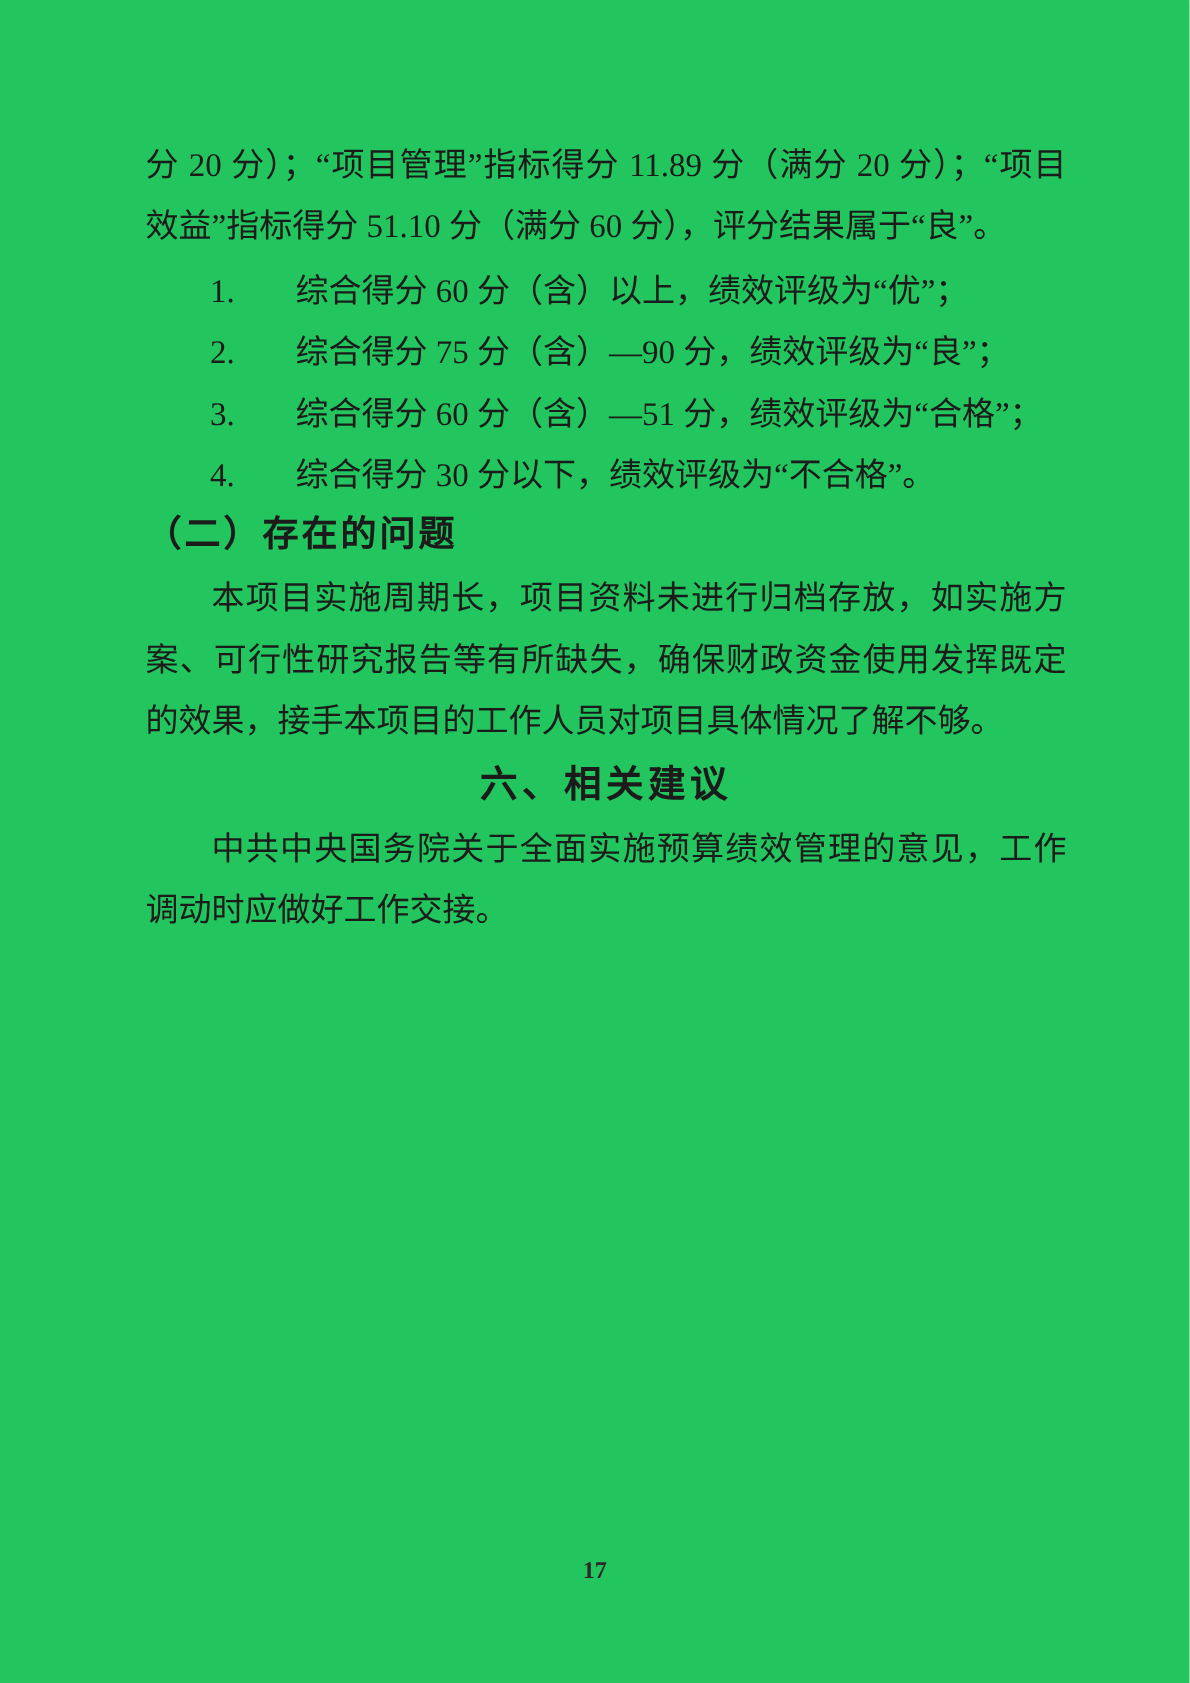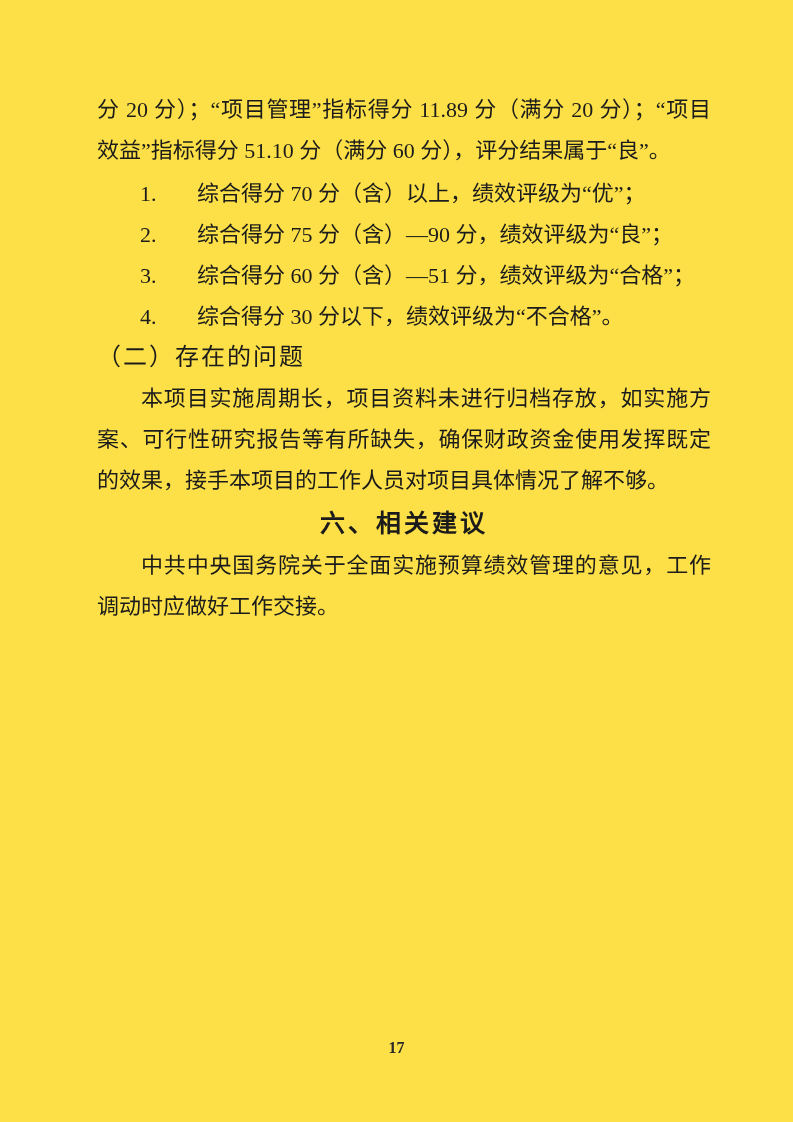--- a/index.html
+++ b/index.html
@@ -5,21 +5,21 @@
   html, body {
     margin: 0;
     padding: 0;
     background: #ffffff;
   }
   .page {
     position: relative;
     width: 793px;
     height: 1122px;
     margin: 0 auto;
-    background: #fde047;
+    background: #22c55e;
     overflow: hidden;
     font-family: "Liberation Serif", "DejaVu Serif", serif;
     color: #1b1b1b;
     box-shadow: 0 0 2px rgba(0,0,0,.15);
   }
   .content {
     position: absolute;
     top: 89px;
     left: 97px;
     right: 82px;
@@ -39,21 +39,21 @@
     padding-left: 100px;
     text-align: left;
   }
   .rating-num {
     position: absolute;
     left: 43px;
     top: 0;
   }
 
   .heading-sub {
-    font-weight: normal;
+    font-weight: bold;
     font-size: 24px;
     line-height: 41px;
     margin-top: 22px;
     margin-bottom: 16px;
     letter-spacing: 2px;
     text-align: left;
     font-family: "Liberation Serif", "DejaVu Serif", serif;
   }
 
   .indent-para { text-indent: 44px; }
@@ -86,21 +86,21 @@
 
 <div class="page">
   <div class="content">
 
     <p class="para-continuation">分 20 分）；“项目管理”指标得分 11.89 分（满分 20 分）；“项目效益”指标得分 51.10 分（满分 60 分），评分结果属于“良”。</p>
 
 
     <div class="rating-list">
       <p class="rating-item">
         <span class="rating-num">1.</span>
-        <span>综合得分 70 分（含）以上，绩效评级为“优”；</span>
+        <span>综合得分 60 分（含）以上，绩效评级为“优”；</span>
       </p>
       <p class="rating-item">
         <span class="rating-num">2.</span>
         <span>综合得分 75 分（含）—90 分，绩效评级为“良”；</span>
       </p>
       <p class="rating-item">
         <span class="rating-num">3.</span>
         <span>综合得分 60 分（含）—51 分，绩效评级为“合格”；</span>
       </p>
       <p class="rating-item">

